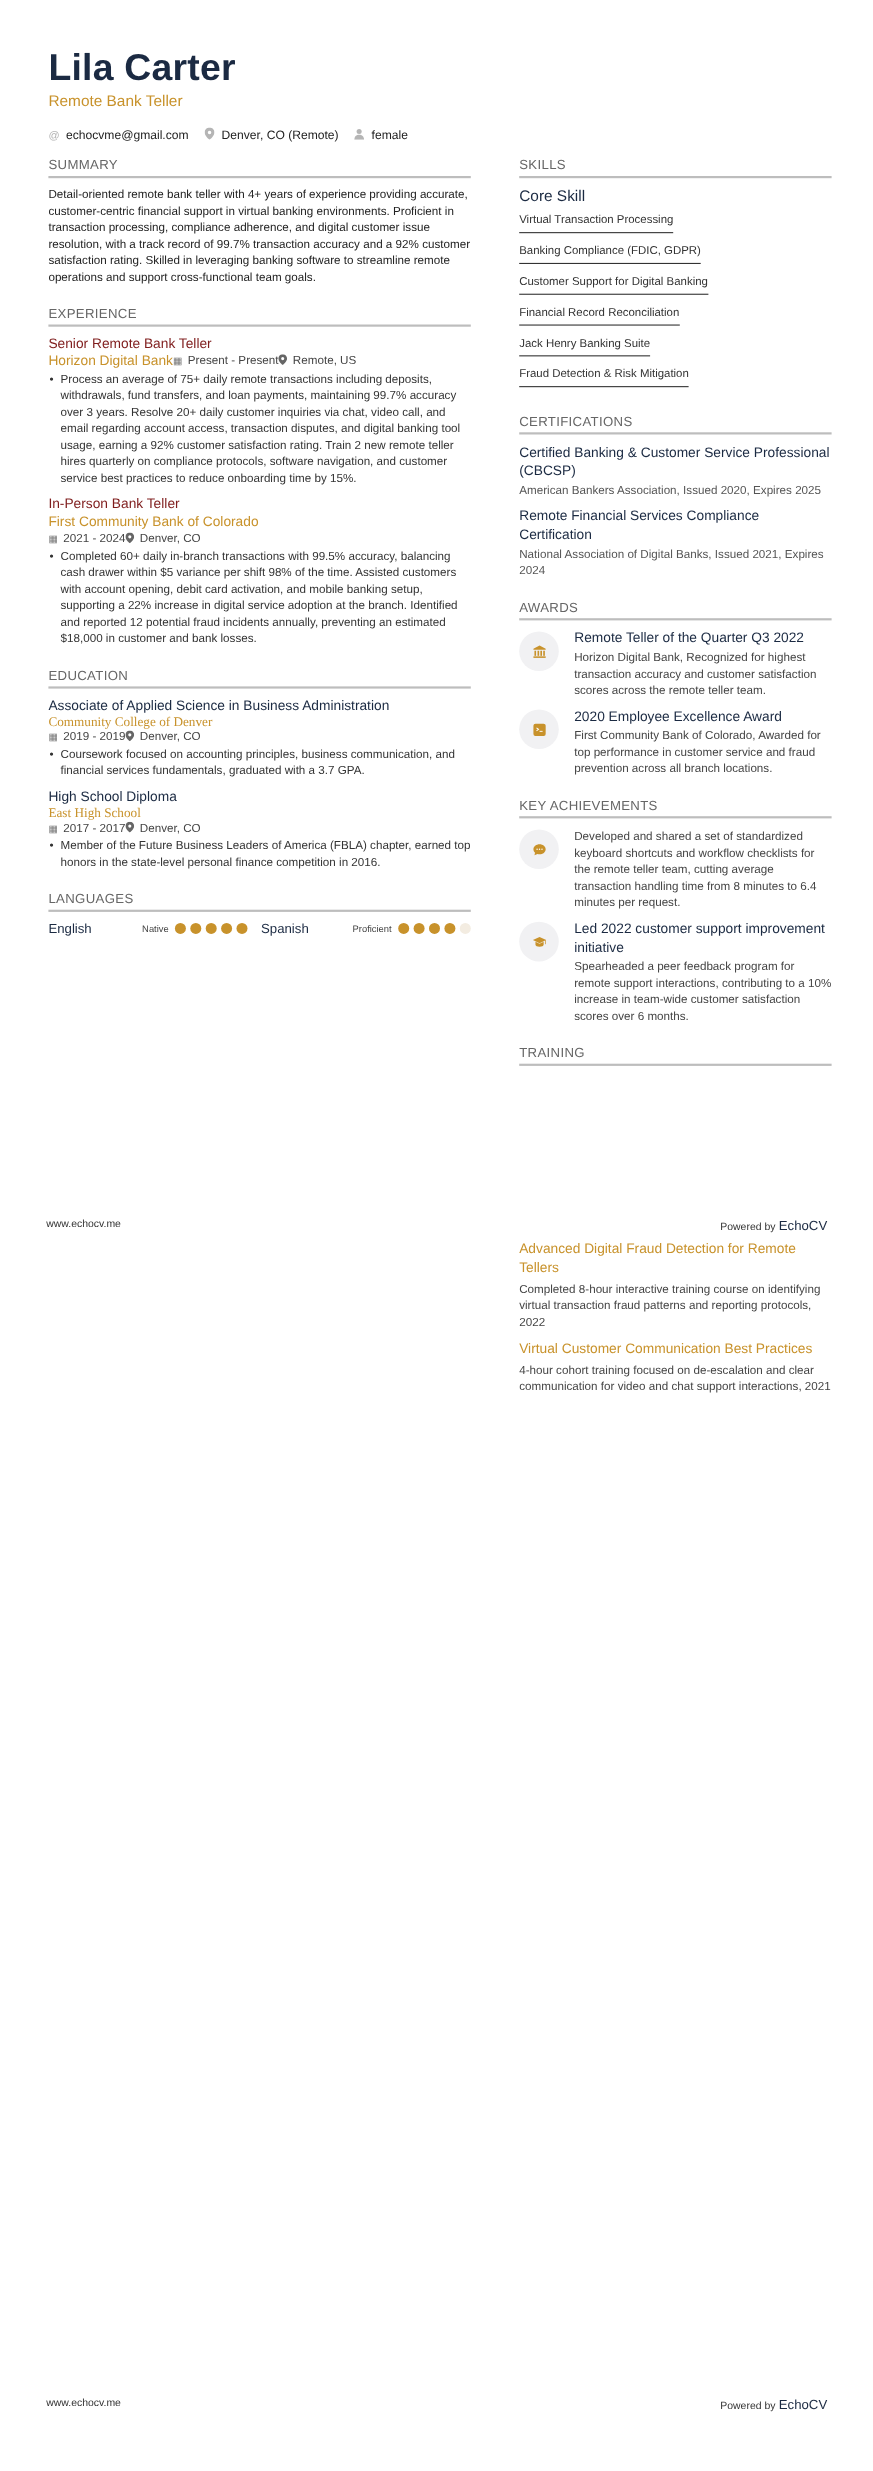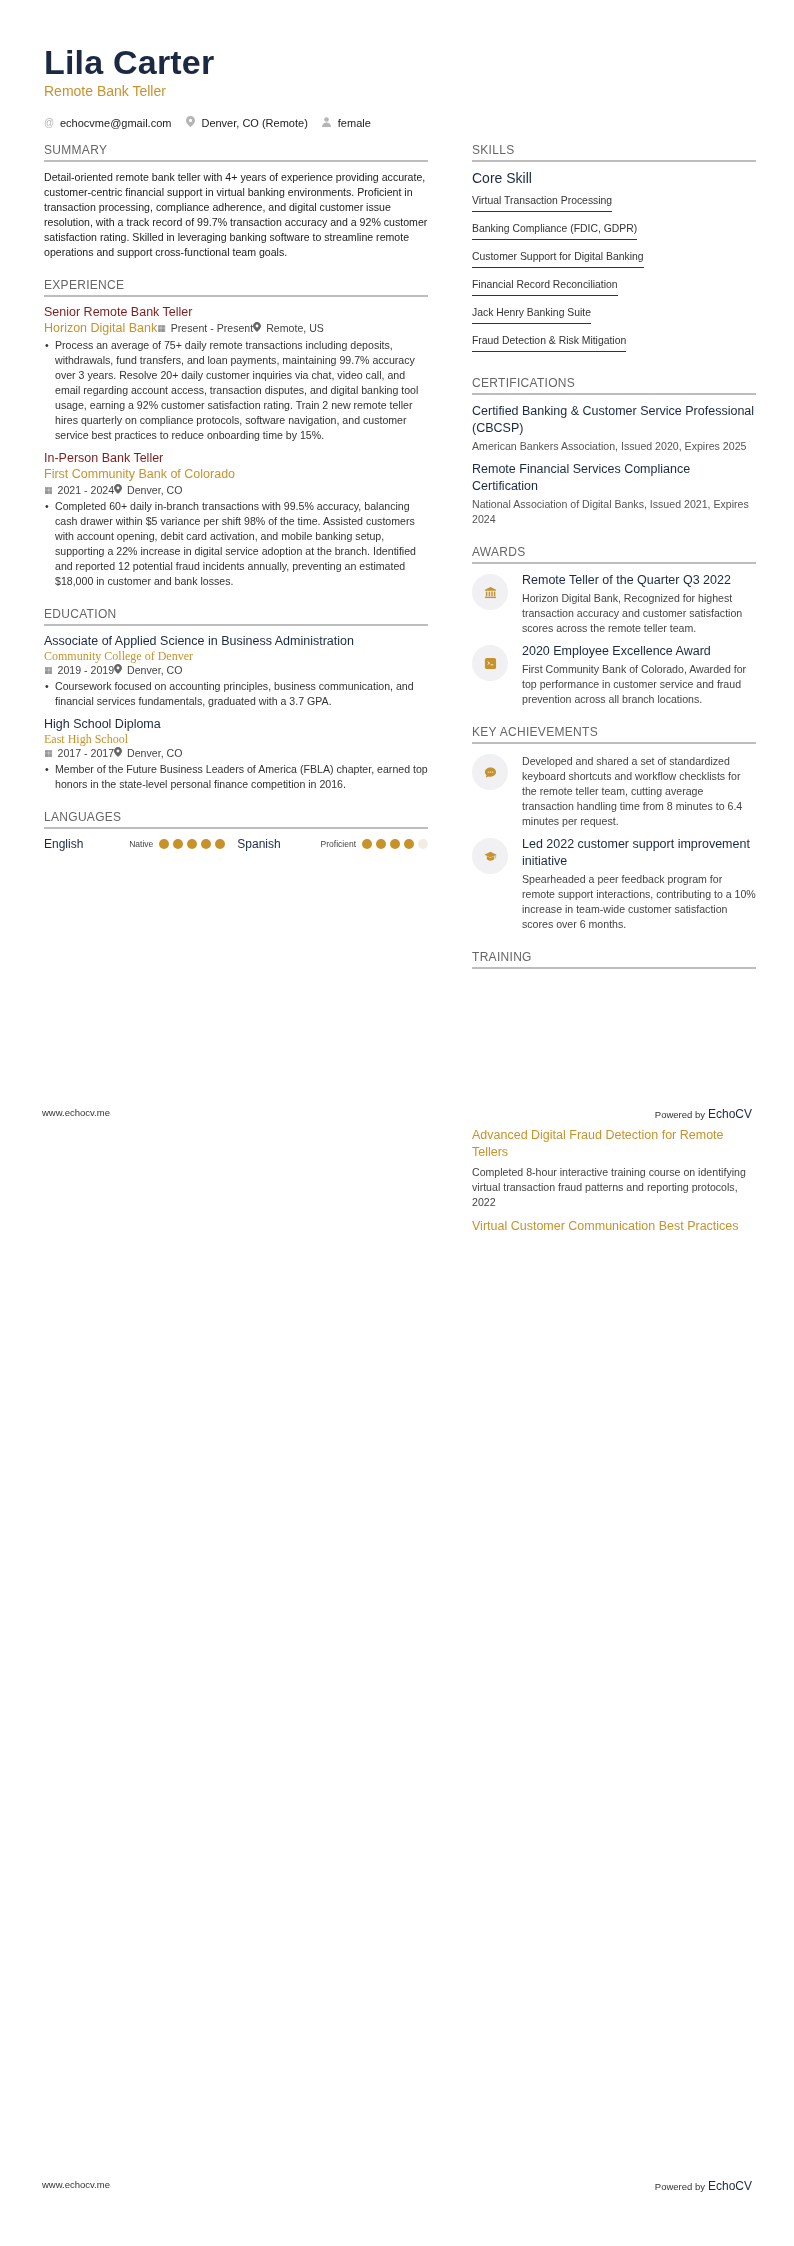--- a/index.html
+++ b/index.html
@@ -321,20 +321,21 @@
       <span>Powered by</span><span class="brand">EchoCV</span>
     </span>
   </div>
 </div>
 
 <div class="page page2">
   <div class="training">
     <div class="t-title">Advanced Digital Fraud Detection for Remote Tellers</div>
     <div class="t-desc">Completed 8-hour interactive training course on identifying virtual transaction fraud patterns and reporting protocols, 2022</div>
     <div class="t-title">Virtual Customer Communication Best Practices</div>
+    <div class="t-desc">4-hour cohort training focused on de-escalation and clear communication for video and chat support interactions, 2021</div>
   </div>
 
   <div class="footer" style="top:1100px;">
     <span>www.echocv.me</span>
     <span>
       <span>Powered by</span><span class="brand">EchoCV</span>
     </span>
   </div>
 </div>
 

